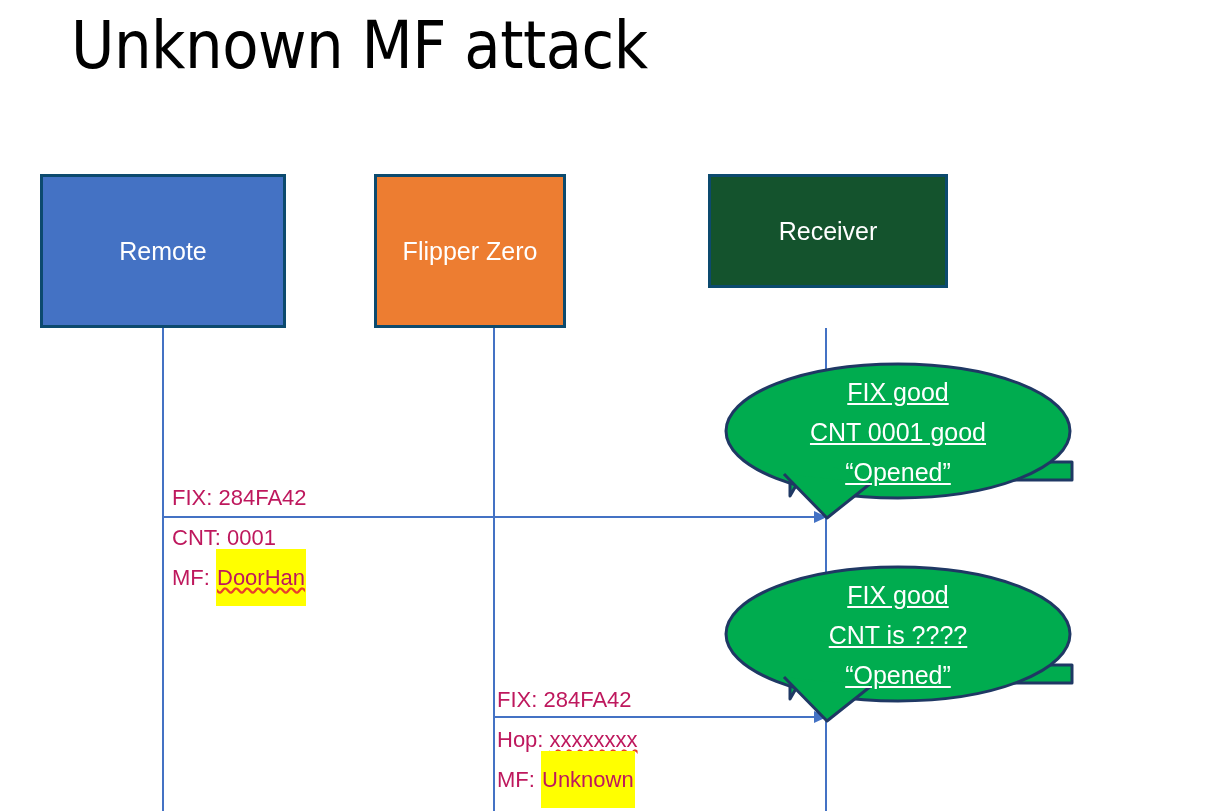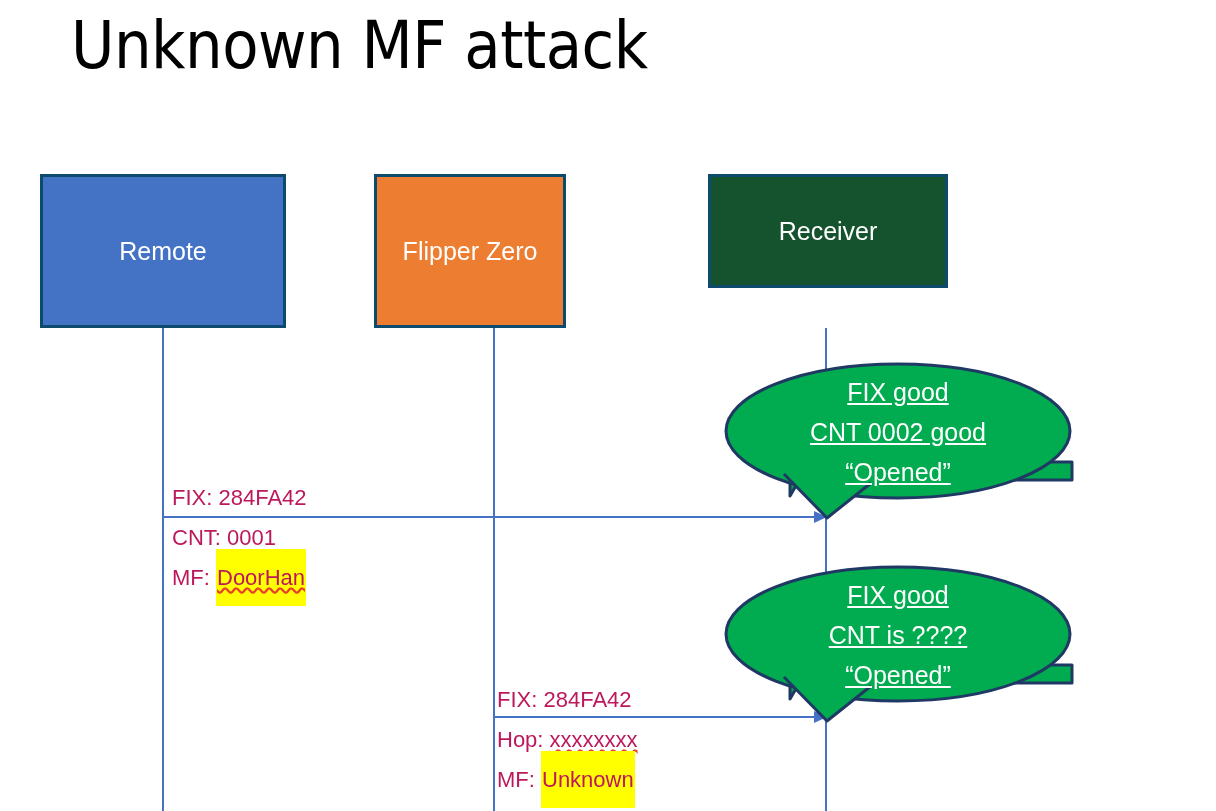--- a/index.html
+++ b/index.html
@@ -170,21 +170,21 @@
 
 <div class="callout" id="callout-1">
   <svg width="348" height="158" viewBox="0 0 348 158">
     <path d="M 66 134 L 81 108 L 120 130 L 171 118 L 348 118 L 348 100 L 66 100 Z" fill="#00AC4F" stroke="#1F3864" stroke-width="3" stroke-linejoin="round"></path>
     <ellipse cx="174" cy="69" rx="172" ry="67" fill="#00AC4F" stroke="#1F3864" stroke-width="3"></ellipse>
     <path d="M 101 125 L 110 105 L 148 122 L 101 125 Z" fill="#00AC4F" stroke="none"></path>
     <path d="M 60 112 L 103 156 L 147 121" fill="#00AC4F" stroke="#1F3864" stroke-width="3" stroke-linejoin="round"></path>
   </svg>
   <div class="callout-text">
     <div>FIX good</div>
-    <div>CNT 0002 good</div>
+    <div>CNT 0001 good</div>
     <div>“Opened”</div>
   </div>
 </div>
 
 <div class="callout" id="callout-2">
   <svg width="348" height="158" viewBox="0 0 348 158">
     <path d="M 66 134 L 81 108 L 120 130 L 171 118 L 348 118 L 348 100 L 66 100 Z" fill="#00AC4F" stroke="#1F3864" stroke-width="3" stroke-linejoin="round"></path>
     <ellipse cx="174" cy="69" rx="172" ry="67" fill="#00AC4F" stroke="#1F3864" stroke-width="3"></ellipse>
     <path d="M 101 125 L 110 105 L 148 122 L 101 125 Z" fill="#00AC4F" stroke="none"></path>
     <path d="M 60 112 L 103 156 L 147 121" fill="#00AC4F" stroke="#1F3864" stroke-width="3" stroke-linejoin="round"></path>

